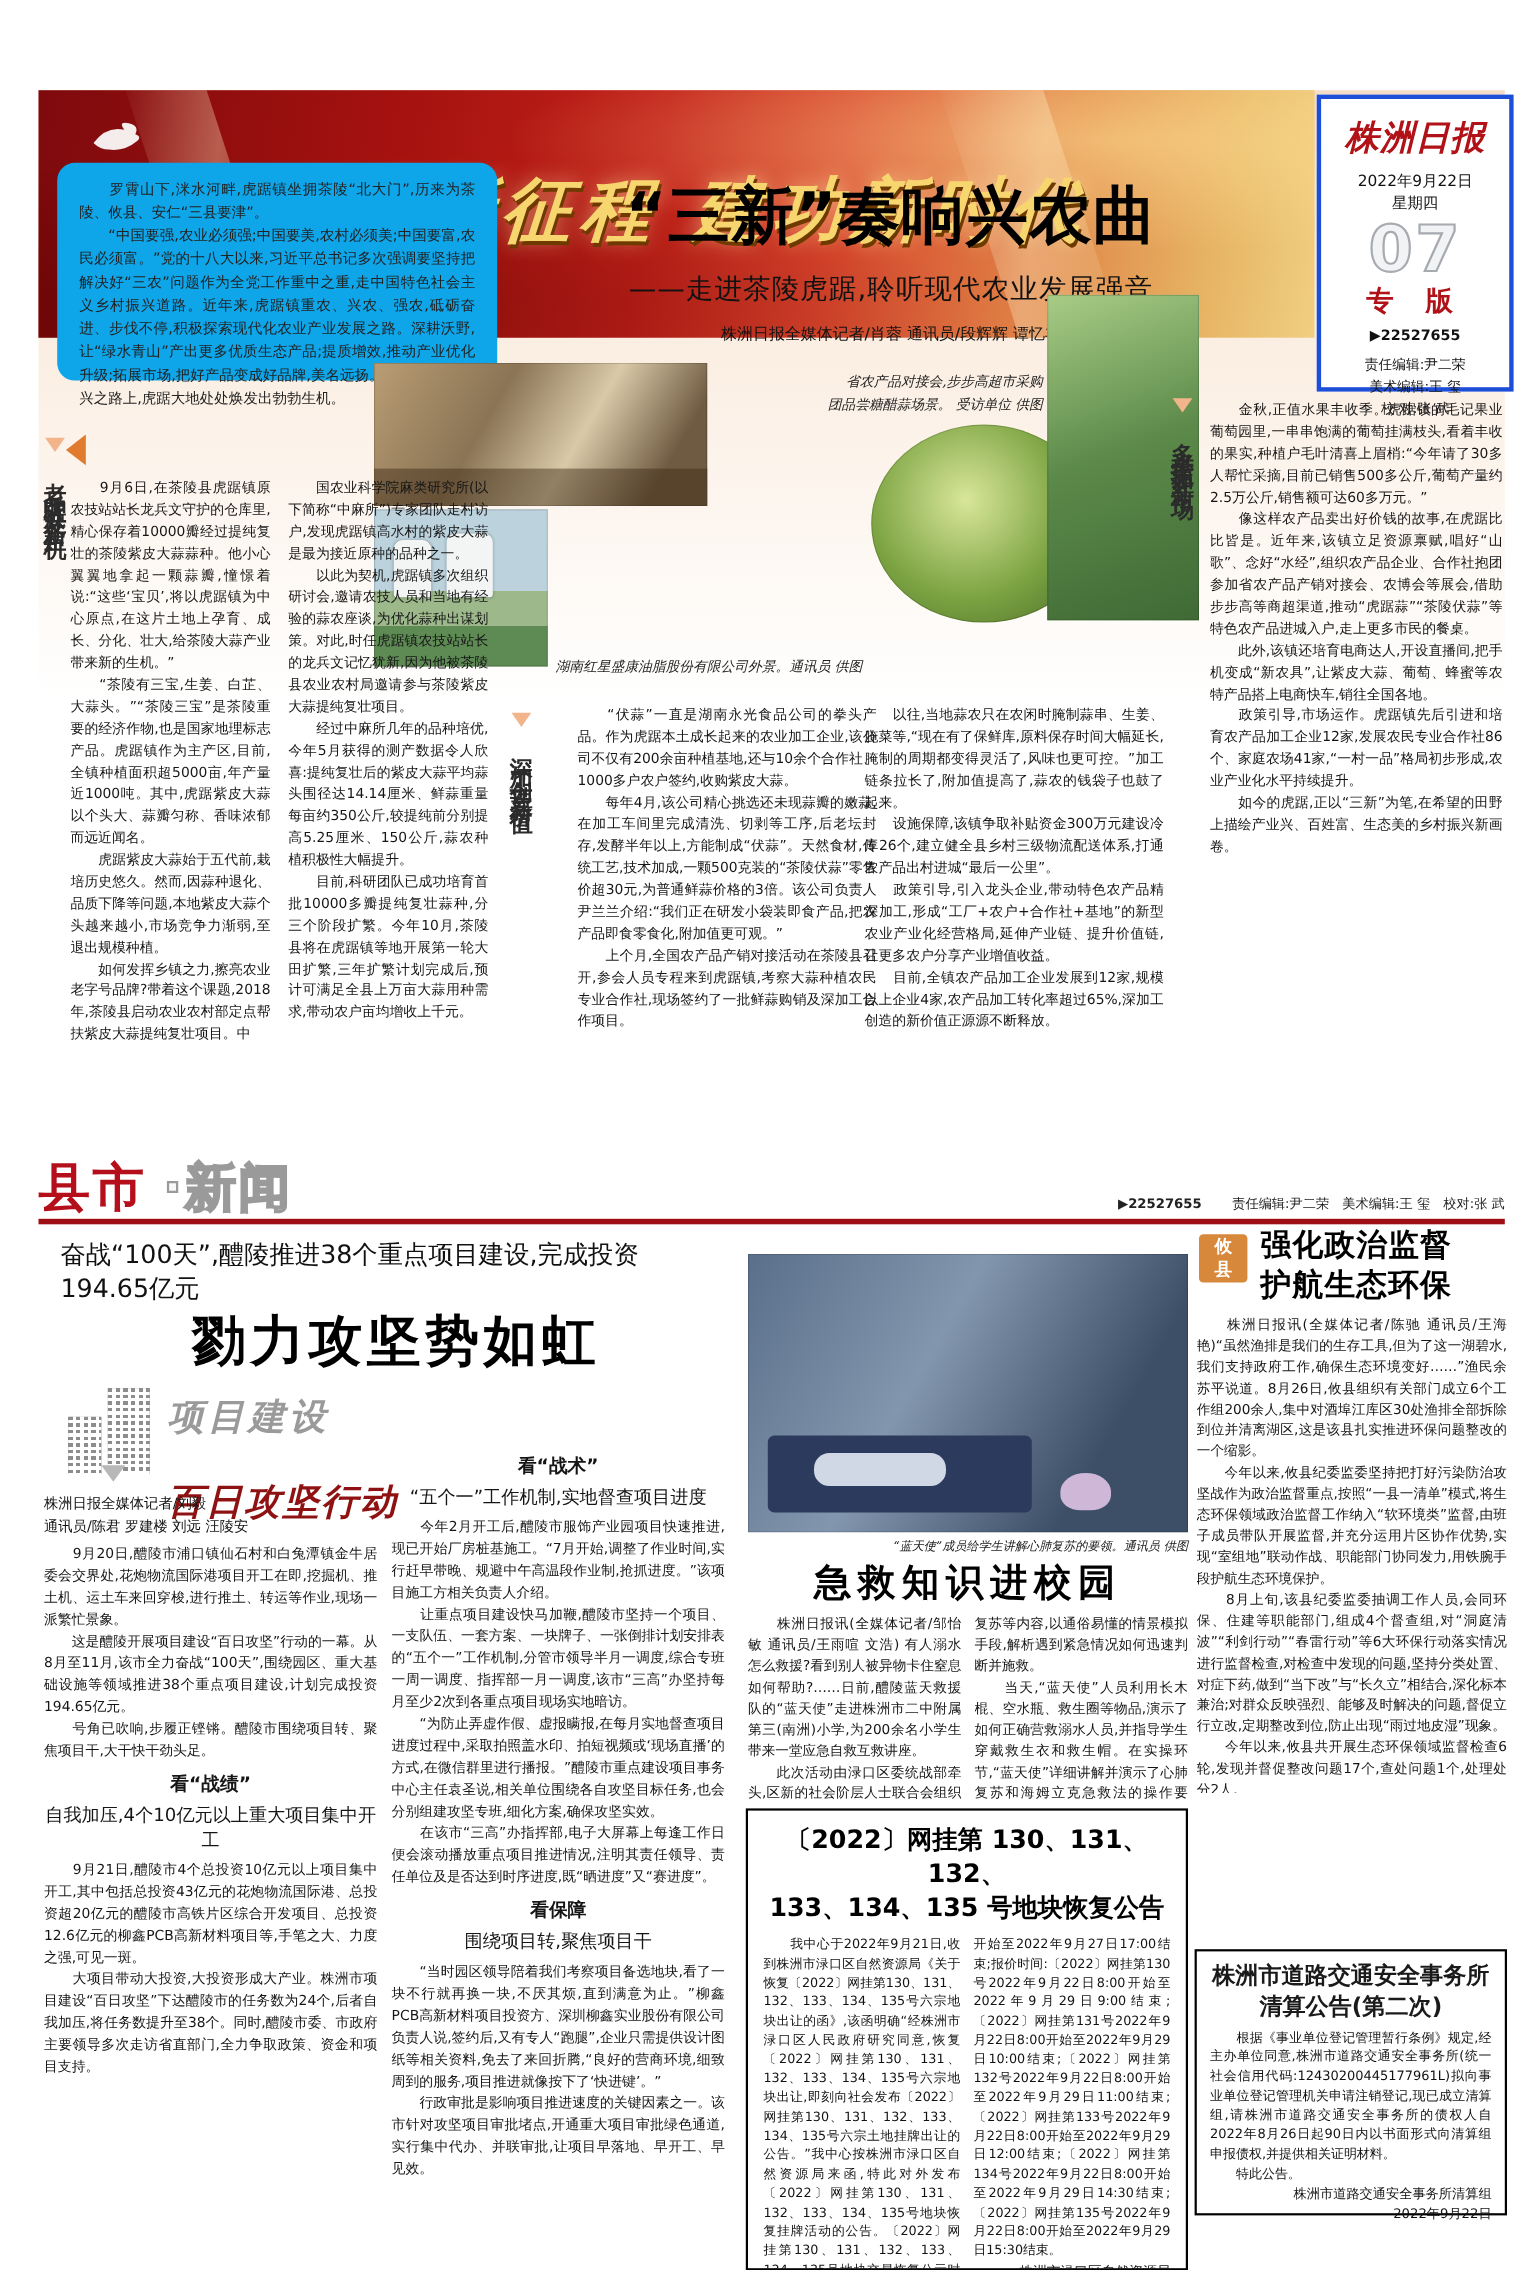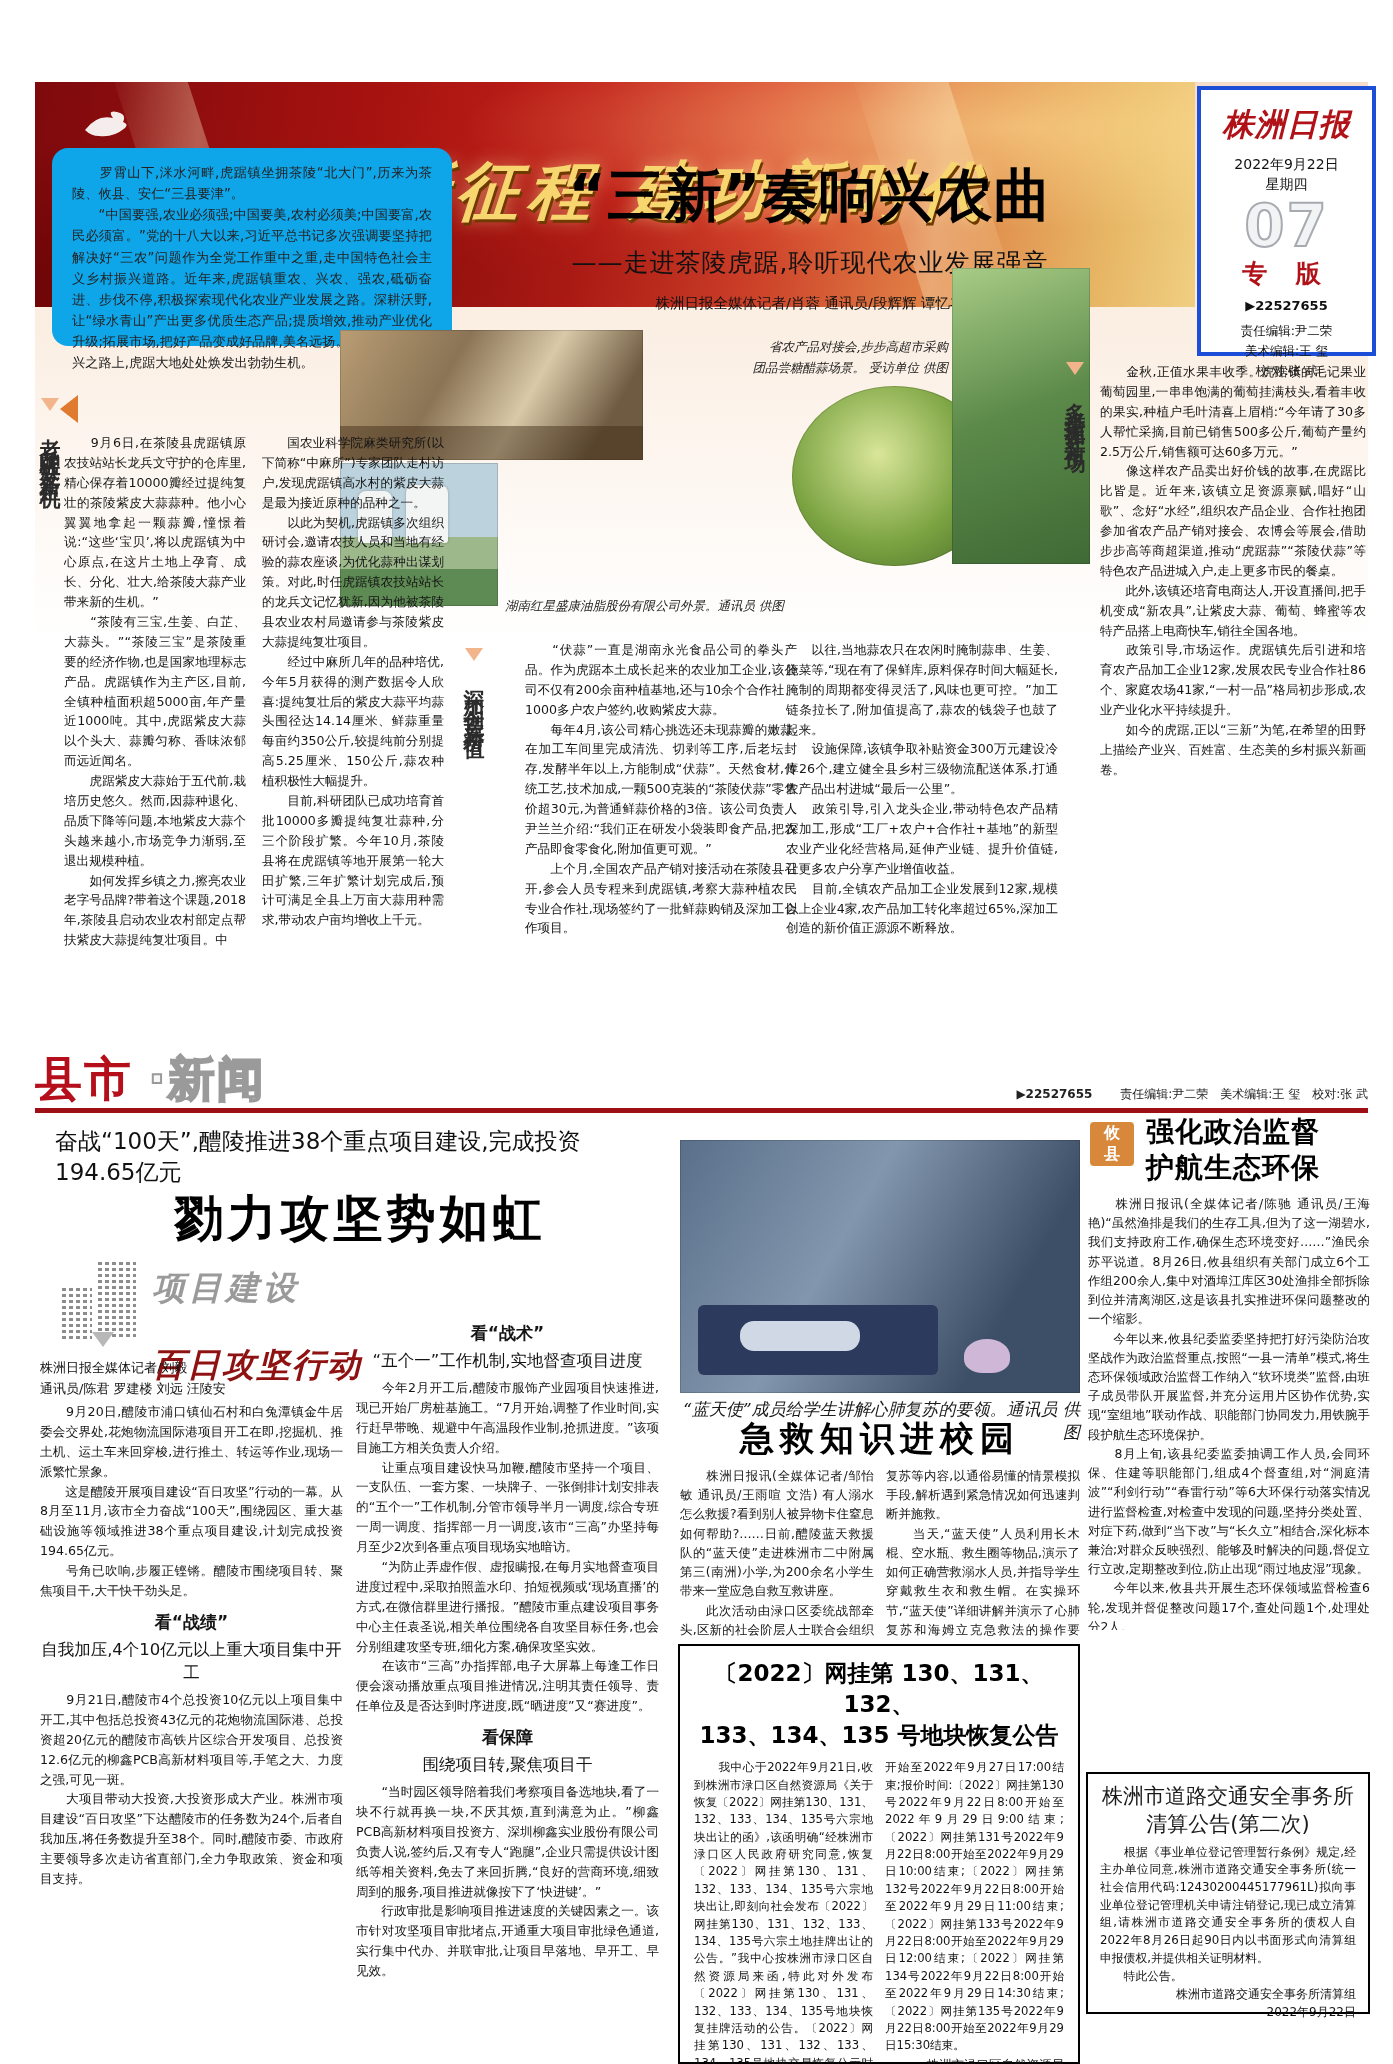--- a/index.html
+++ b/index.html
@@ -98,21 +98,21 @@
     background-blend-mode:lighten;}
   #logo-tri{left:92px;top:1332px;border-left:11px solid transparent;border-right:11px solid transparent;border-top:15px solid #b8b8b8;}
   #logo-line1{left:152px;top:1266px;font-size:33px;font-weight:900;font-style:italic;color:#9a9a9a;letter-spacing:4px;}
   #logo-line2{left:152px;top:1306px;font-size:33px;font-weight:900;font-style:italic;color:#8f1212;letter-spacing:2px;margin-top:37px;}
   #project-byline{left:40px;top:1358px;width:310px;font-size:13px;line-height:1.6;color:#111;}
   .pcol{font-size:12.6px;line-height:1.58;color:#151515;}
   .sub-t{text-align:center;font-weight:bold;font-size:17px;margin:8px 0 2px;}
   .sub-d{text-align:center;font-size:16.5px;line-height:1.4;margin-bottom:6px;}
 
   
-  #aid-caption{left:680px;top:1398px;width:400px;text-align:right;font-size:17px;}
+  #aid-caption{left:680px;top:1398px;width:400px;text-align:right;font-size:11px;}
   #aid-headline{left:680px;top:1416px;width:400px;text-align:center;font-size:34px;font-weight:900;color:#000;letter-spacing:6px;}
   .acol{font-size:12.4px;line-height:1.55;color:#151515;}
 
   
   .nbox{border:2px solid #000;background:#fff;box-sizing:border-box;}
   #land-box{left:678px;top:1644px;width:402px;height:420px;padding:12px 14px;}
   #land-title{text-align:center;font-size:23px;font-weight:bold;line-height:1.35;color:#000;}
   #land-cols{display:flex;gap:12px;margin-top:8px;}
   .lcol{width:50%;font-size:11.6px;line-height:1.5;color:#111;}
   .land-sign{text-align:right;font-size:12.5px;line-height:1.55;color:#111;}
@@ -121,21 +121,21 @@
     color:#fff;font-weight:bold;font-size:16px;text-align:center;line-height:21px;}
   #youxian-headline{left:1146px;top:1114px;width:226px;font-size:28px;font-weight:900;color:#000;line-height:1.3;letter-spacing:1px;}
   #youxian-body{left:1088px;top:1194px;width:282px;height:436px;font-size:12.4px;line-height:1.55;color:#151515;}
 
   #cancel-box{left:1086px;top:1642px;width:284px;height:120px;padding:6px 12px;}
   #cancel-title{text-align:center;font-size:21px;font-weight:bold;letter-spacing:6px;}
   #cancel-body{font-size:11.4px;line-height:1.45;margin-top:3px;color:#111;}
   #cancel-contact{font-size:11.4px;margin-top:2px;color:#111;}
 
   #liq-box{left:1086px;top:1772px;width:284px;height:242px;padding:8px 12px;}
-  .liq-title{text-align:center;font-size:21px;font-weight:normal;line-height:1.35;}
+  .liq-title{text-align:center;font-size:21px;font-weight:bold;line-height:1.35;}
   #liq-body{font-size:11.8px;line-height:1.5;margin-top:5px;color:#111;}
   .liq-sign{text-align:right;font-size:12px;line-height:1.5;color:#111;}
 </style>
 </head>
 <body>
 
 <div id="page">
 
   <div class="abs" id="feature-bg"></div>
 

